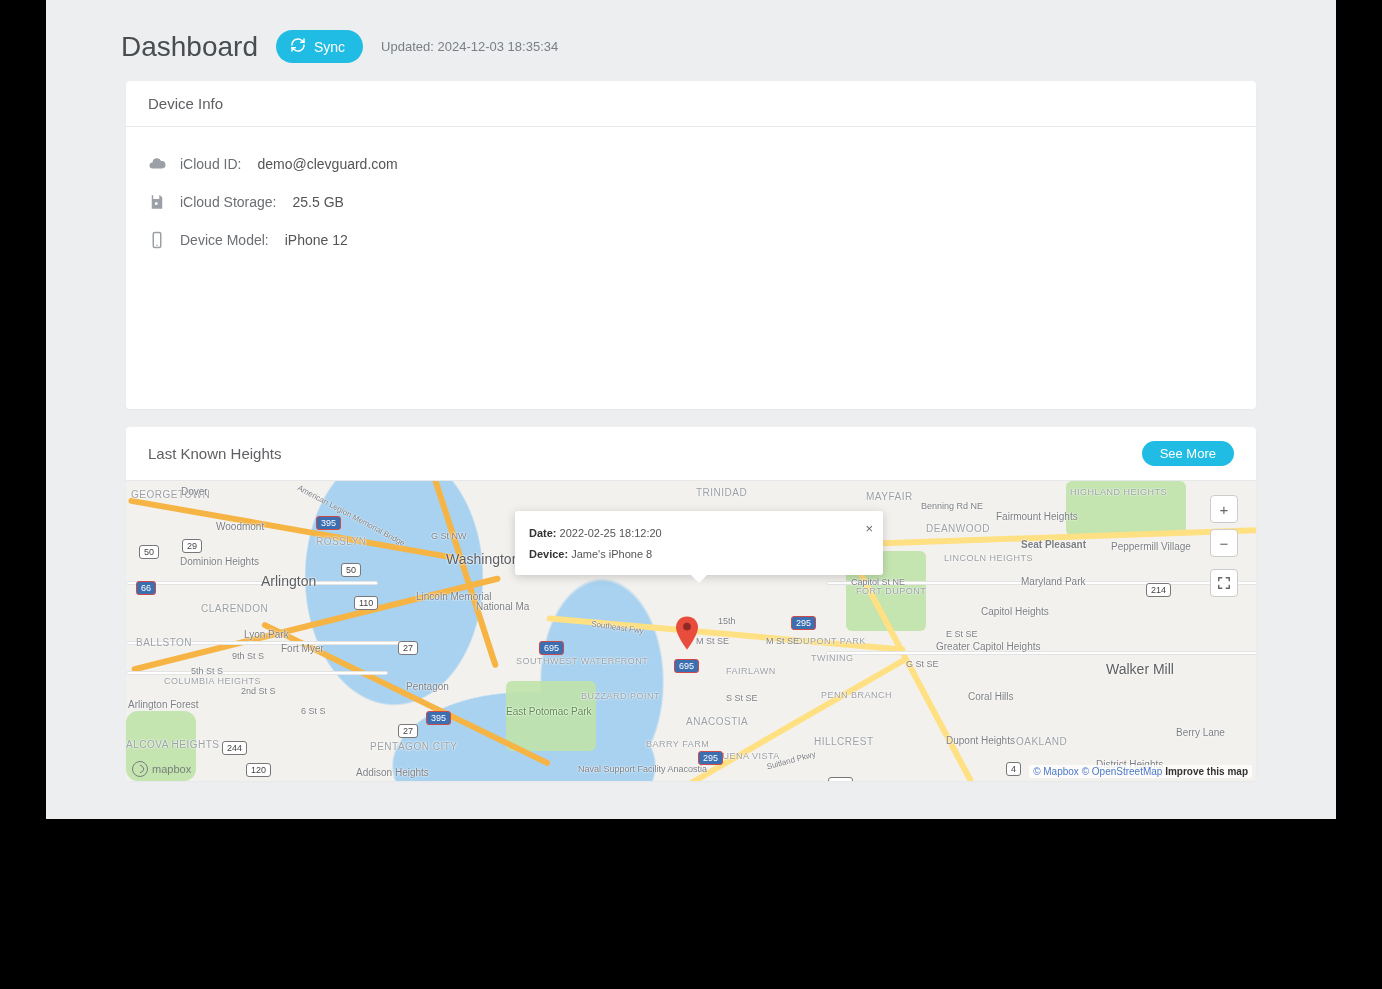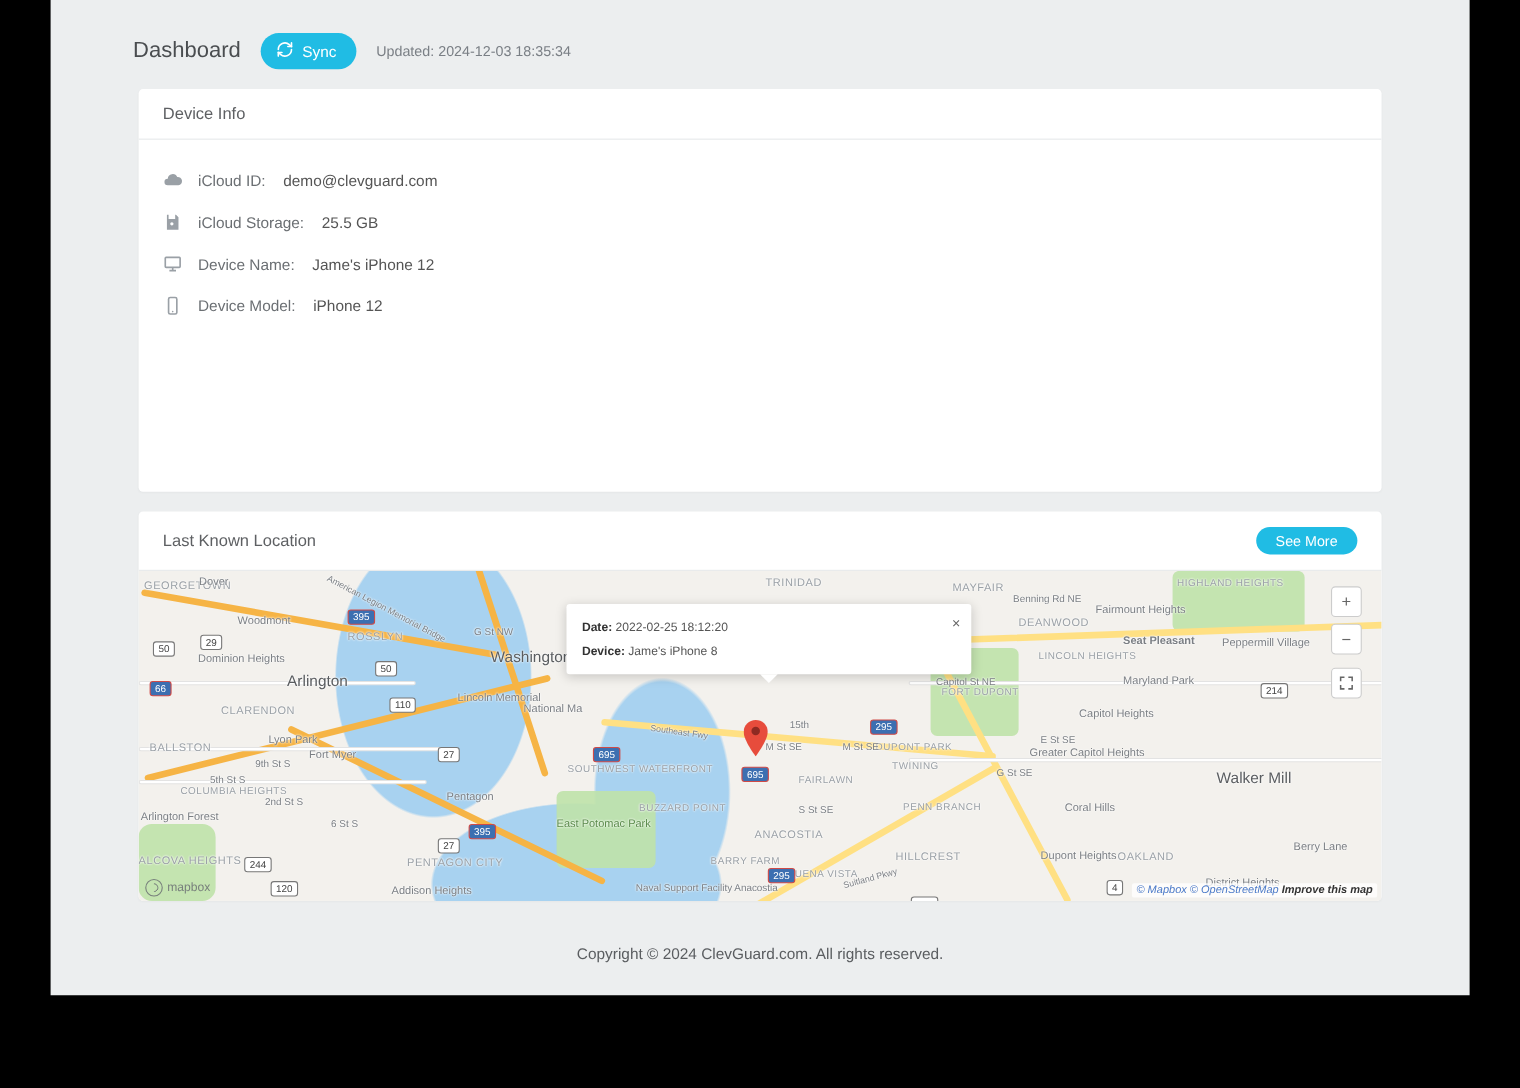--- a/index.html
+++ b/index.html
@@ -33,21 +33,21 @@
   padding:30px 40px 0 40px;
   box-sizing:border-box;
 }
 .header{
   display:flex;
   align-items:center;
   gap:18px;
   margin-bottom:18px;
 }
 .header h1{
-  font-size:20px;
+  font-size:28px;
   font-weight:500;
   color:#4a4d50;
   margin:0 0 0 -5px;
 }
 .sync-btn{
   display:inline-flex;
   align-items:center;
   gap:8px;
   background:var(--accent);
   color:#fff;
@@ -139,21 +139,21 @@
 .map-ctrls{position:absolute;top:14px;right:18px;display:flex;flex-direction:column;gap:6px;}
 .map-ctrls button{
   width:28px;height:28px;background:#fff;border:1px solid #ccc;border-radius:4px;
   display:flex;align-items:center;justify-content:center;font-size:15px;color:#666;cursor:pointer;padding:0;
 }
 .map-attr{
   position:absolute;right:4px;bottom:3px;font-size:10px;color:#555;
   background:rgba(255,255,255,.78);padding:1px 4px;border-radius:2px;
 }
 .map-attr span{color:#555;}
-.map-attr .link{color:#4a79c8;cursor:pointer;font-style:italic;}
+.map-attr .link{color:#4a79c8;cursor:pointer;}
 .mapbox-logo{
   position:absolute;left:6px;bottom:4px;font-size:11px;color:#6b6f73;
   display:flex;align-items:center;gap:4px;opacity:.85;
 }
 .mapbox-logo .m{width:14px;height:14px;border:1.5px solid #6b6f73;border-radius:50%;position:relative;}
 .mapbox-logo .m::after{content:"";position:absolute;inset:3px;border:1.5px solid #6b6f73;border-radius:50%;border-left-color:transparent;border-bottom-color:transparent;transform:rotate(45deg);}
 .footer{
   text-align:center;
   font-size:14px;
   color:#5a5d60;
@@ -218,43 +218,33 @@
             <svg viewBox="0 0 24 24">
                 <path d="M5 3h11l3 3v15H5zM7 3v5h8V3zM9 14a2 2 0 1 0 4 0 2 2 0 0 0-4 0z" fill="#9aa0a6"></path>
               </svg>
           </span>
           <span class="info-label">iCloud Storage:</span>
           <span class="info-value">25.5 GB</span>
         </div>
         <div class="info-row">
           <span class="icon">
             <svg viewBox="0 0 24 24">
-                <rect x="3" y="4" width="18" height="12" rx="1" fill="none" stroke="#9aa0a6" stroke-width="2"></rect>
-                <path d="M8 20h8M12 16v4" stroke="#9aa0a6" stroke-width="2"></path>
-              </svg>
-          </span>
-          <span class="info-label">Device Name:</span>
-          <span class="info-value">Jame's iPhone 12</span>
-        </div>
-        <div class="info-row">
-          <span class="icon">
-            <svg viewBox="0 0 24 24">
                 <rect x="7" y="2" width="10" height="20" rx="2" fill="none" stroke="#9aa0a6" stroke-width="2"></rect>
                 <circle cx="12" cy="19" r="1" fill="#9aa0a6"></circle>
               </svg>
           </span>
           <span class="info-label">Device Model:</span>
           <span class="info-value">iPhone 12</span>
         </div>
       </div>
     </div>
 
     <div class="card">
       <div class="card-head">
-        <span>Last Known Location</span>
+        <span>Last Known Heights</span>
         <button class="seemore">See More</button>
       </div>
       <div class="map">
 
         <div class="river"></div>
 
         <div class="park" style="left:380px;top:200px;width:90px;height:70px;"></div>
         <div class="park" style="left:720px;top:70px;width:80px;height:80px;"></div>
         <div class="park" style="left:940px;top:0;width:120px;height:55px;"></div>
         <div class="park" style="left:0;top:230px;width:70px;height:70px;border-radius:12px;"></div>
@@ -394,14 +384,13 @@
           <span> </span>
           <span class="link">© OpenStreetMap</span>
           <span> </span>
           <b class="link" style="color:#333;">Improve this map</b>
         </div>
       </div>
     </div>
 
   </div>
 
-  <div class="footer">Copyright © 2024 ClevGuard.com. All rights reserved.</div>
 </div>
 
 </body></html>

